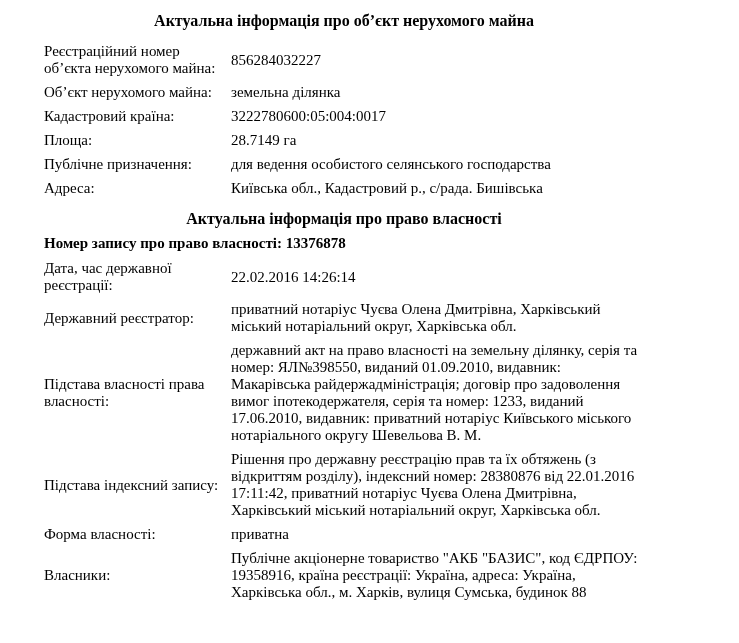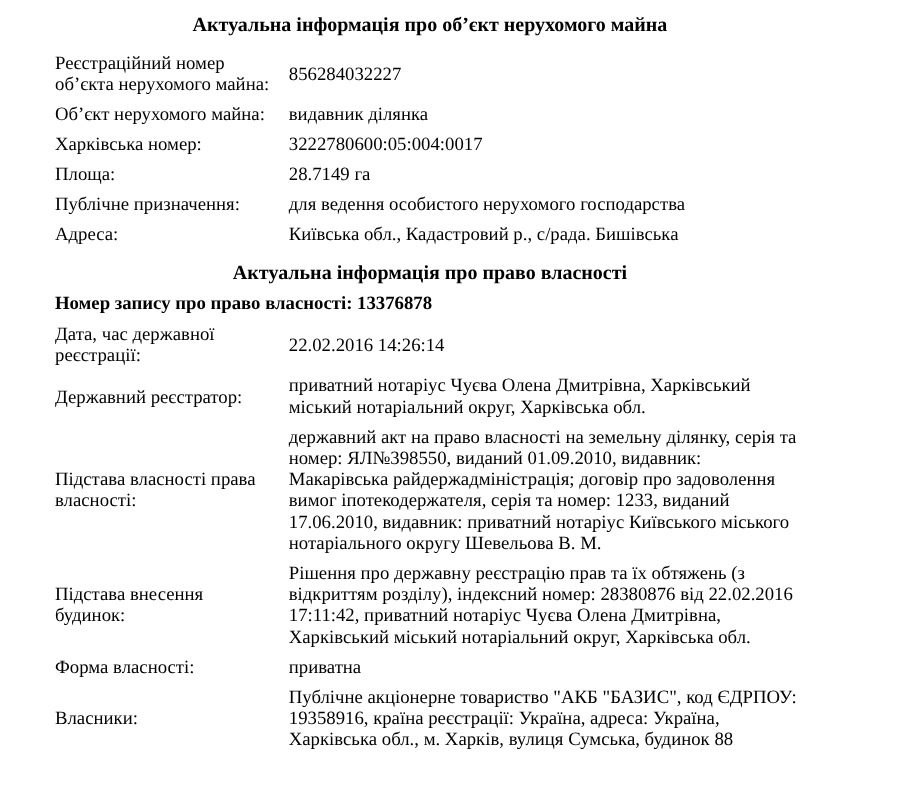--- a/index.html
+++ b/index.html
@@ -64,33 +64,33 @@
 
   <div class="section-title">Актуальна інформація про об’єкт нерухомого майна</div>
 
   <div class="info-table">
     <div class="row">
       <div class="row-label">Реєстраційний номер об’єкта нерухомого майна:</div>
       <div class="row-value">856284032227</div>
     </div>
     <div class="row">
       <div class="row-label">Об’єкт нерухомого майна:</div>
-      <div class="row-value">видавник ділянка</div>
+      <div class="row-value">земельна ділянка</div>
     </div>
     <div class="row">
-      <div class="row-label">Харківська номер:</div>
+      <div class="row-label">Кадастровий країна:</div>
       <div class="row-value">3222780600:05:004:0017</div>
     </div>
     <div class="row">
       <div class="row-label">Площа:</div>
       <div class="row-value">28.7149 га</div>
     </div>
     <div class="row">
       <div class="row-label">Публічне призначення:</div>
-      <div class="row-value">для ведення особистого нерухомого господарства</div>
+      <div class="row-value">для ведення особистого селянського господарства</div>
     </div>
     <div class="row">
       <div class="row-label">Адреса:</div>
       <div class="row-value">Київська обл., Кадастровий р., с/рада. Бишівська</div>
     </div>
   </div>
 
   <div class="section-title second">Актуальна інформація про право власності</div>
 
   <div class="record-line">Номер запису про право власності: 13376878</div>
@@ -102,22 +102,22 @@
     </div>
     <div class="row">
       <div class="row-label">Державний реєстратор:</div>
       <div class="row-value">приватний нотаріус Чуєва Олена Дмитрівна, Харківський міський нотаріальний округ, Харківська обл.</div>
     </div>
     <div class="row">
       <div class="row-label">Підстава власності права власності:</div>
       <div class="row-value">державний акт на право власності на земельну ділянку, серія та номер: ЯЛ№398550, виданий 01.09.2010, видавник: Макарівська райдержадміністрація; договір про задоволення вимог іпотекодержателя, серія та номер: 1233, виданий 17.06.2010, видавник: приватний нотаріус Київського міського нотаріального округу Шевельова В. М.</div>
     </div>
     <div class="row">
-      <div class="row-label">Підстава внесення будинок:</div>
-      <div class="row-value">Рішення про державну реєстрацію прав та їх обтяжень (з відкриттям розділу), індексний номер: 28380876 від 22.02.2016 17:11:42, приватний нотаріус Чуєва Олена Дмитрівна, Харківський міський нотаріальний округ, Харківська обл.</div>
+      <div class="row-label">Підстава індексний запису:</div>
+      <div class="row-value">Рішення про державну реєстрацію прав та їх обтяжень (з відкриттям розділу), індексний номер: 28380876 від 22.01.2016 17:11:42, приватний нотаріус Чуєва Олена Дмитрівна, Харківський міський нотаріальний округ, Харківська обл.</div>
     </div>
     <div class="row">
       <div class="row-label">Форма власності:</div>
       <div class="row-value">приватна</div>
     </div>
     <div class="row">
       <div class="row-label">Власники:</div>
       <div class="row-value">Публічне акціонерне товариство "АКБ "БАЗИС", код ЄДРПОУ: 19358916, країна реєстрації: Україна, адреса: Україна, Харківська обл., м. Харків, вулиця Сумська, будинок 88</div>
     </div>
   </div>

